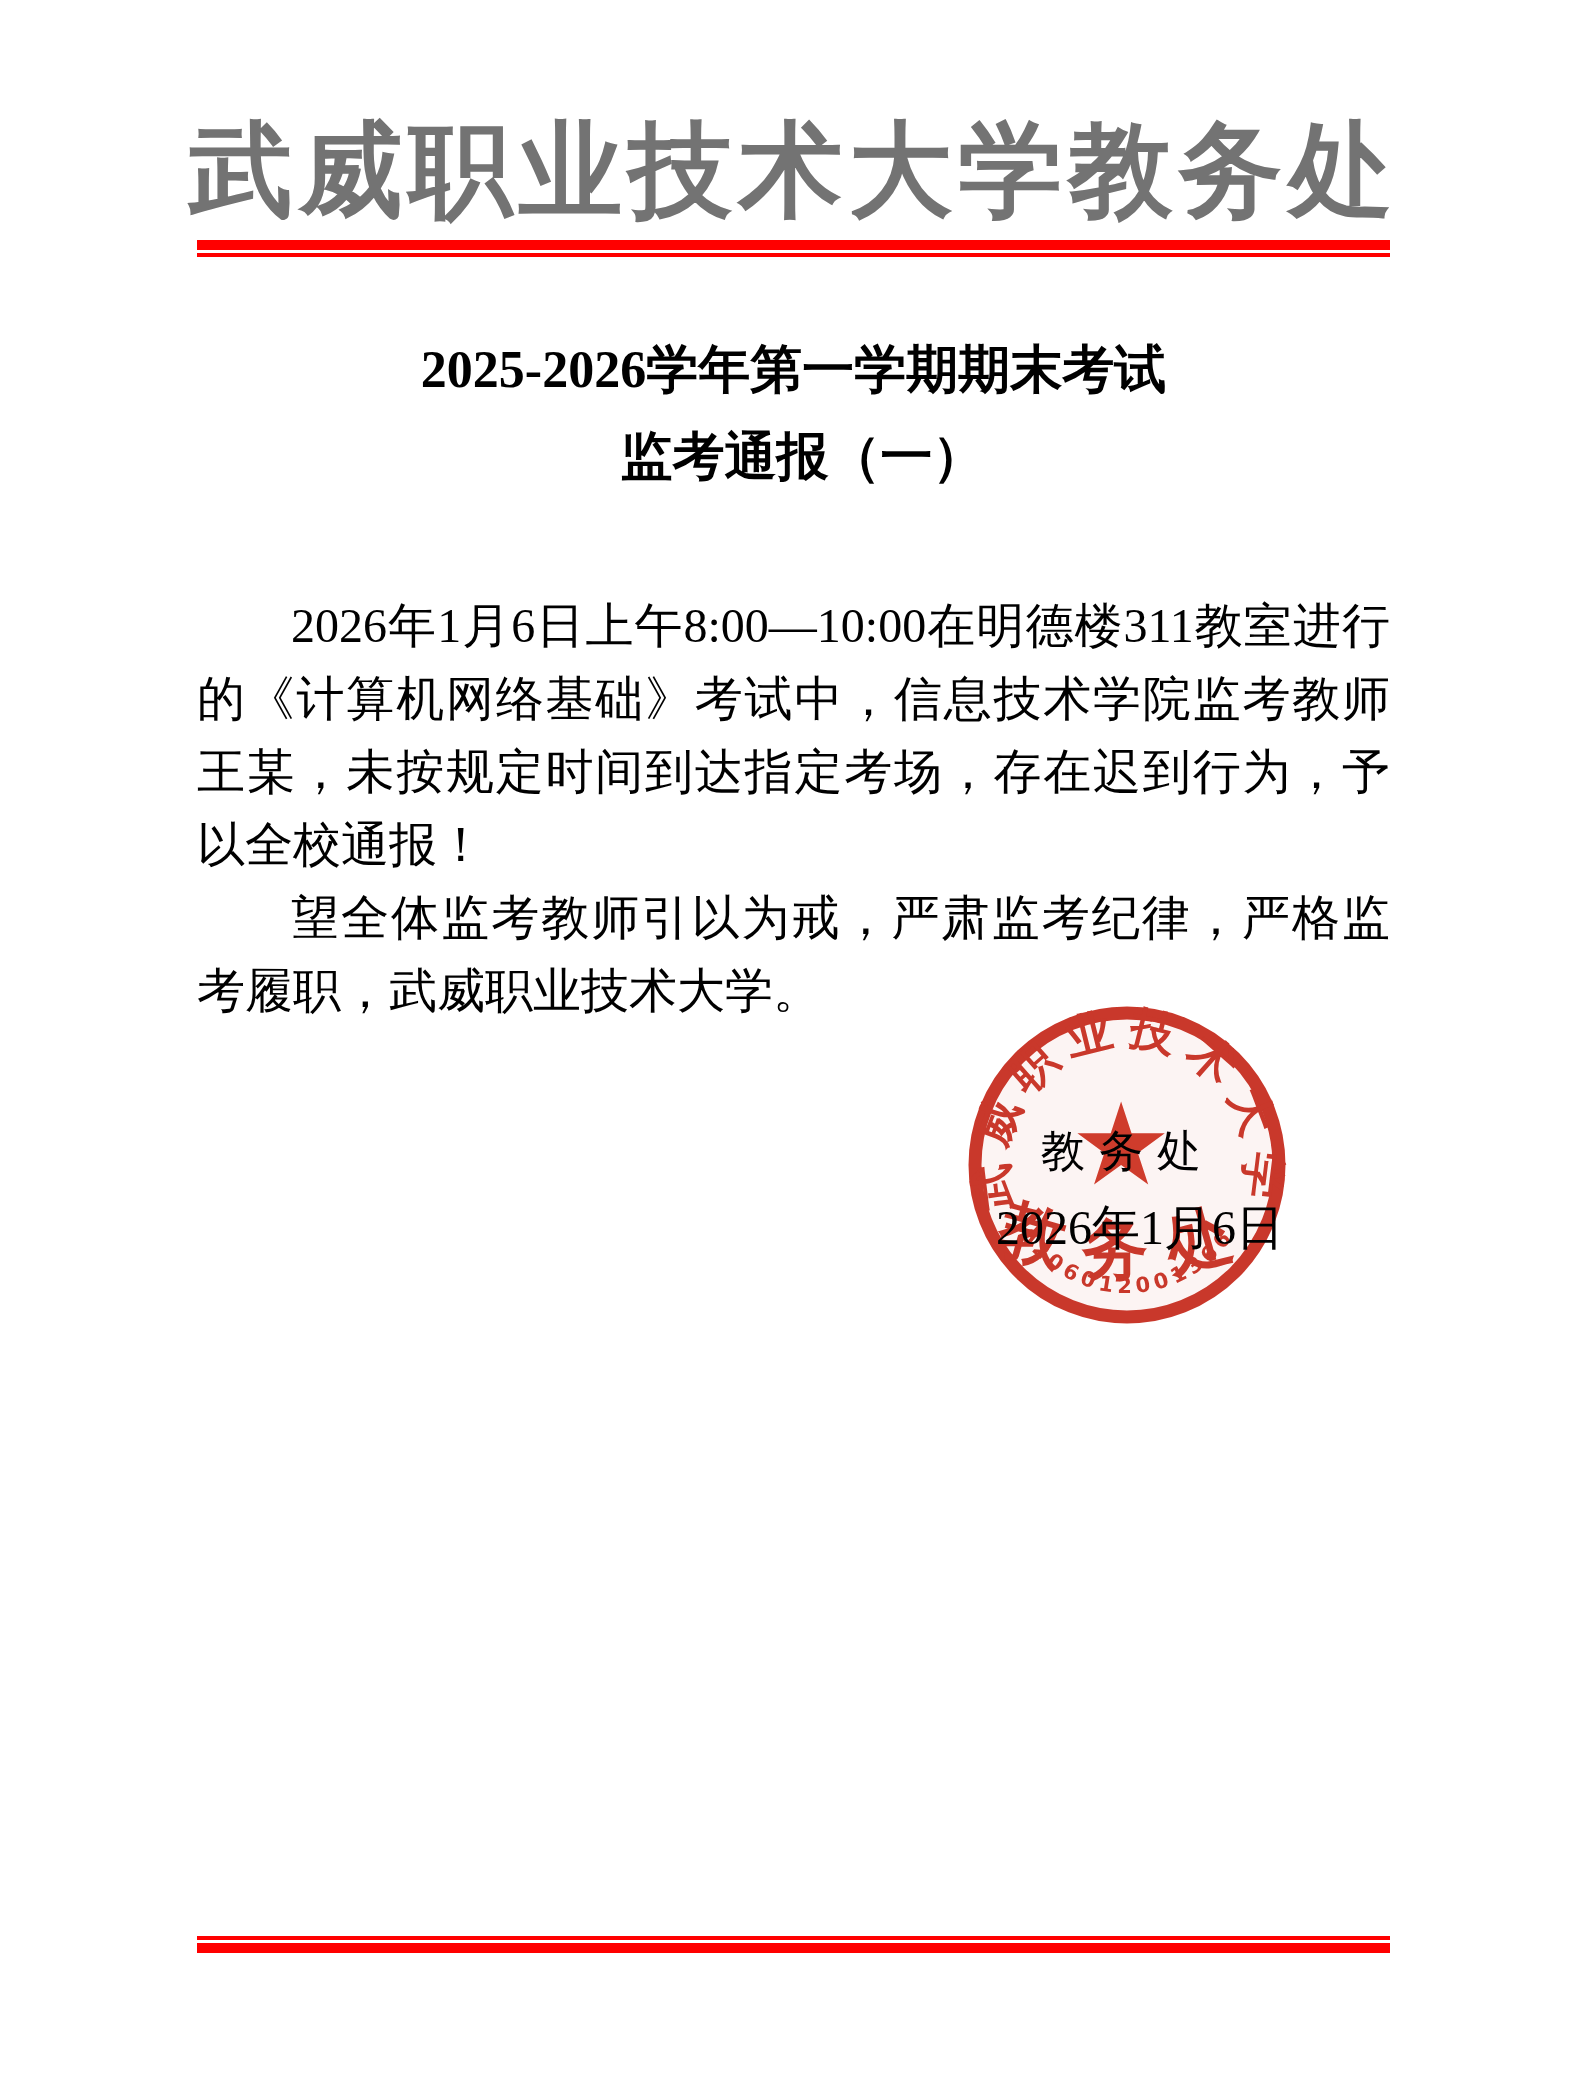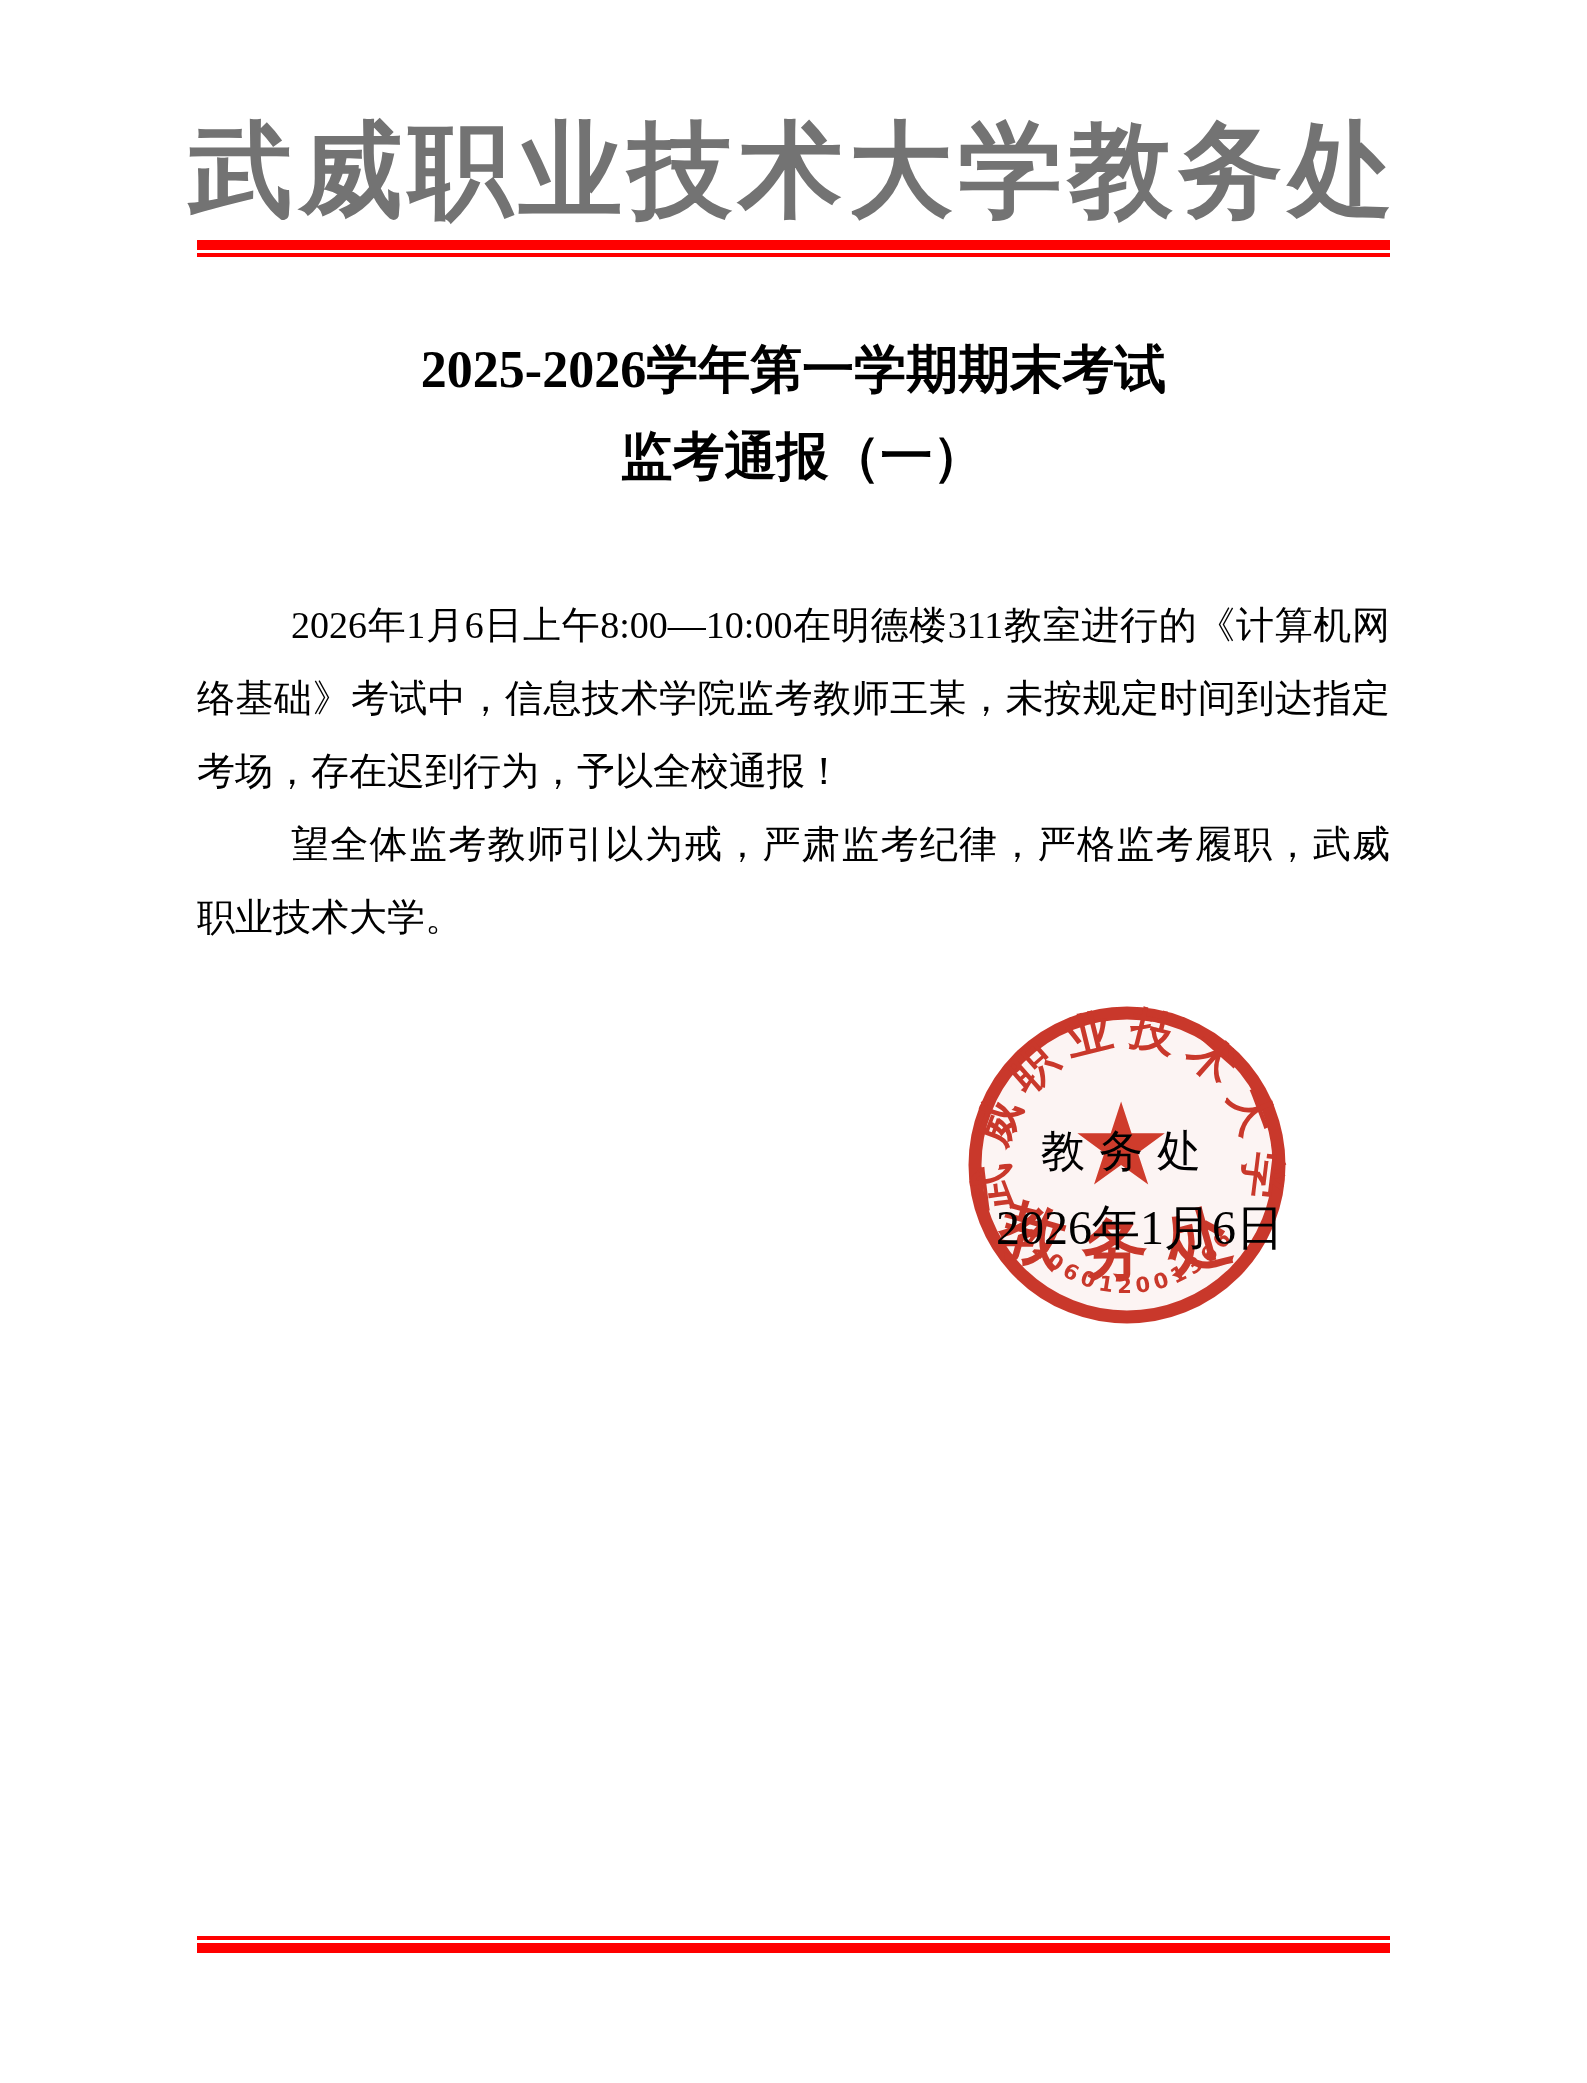--- a/index.html
+++ b/index.html
@@ -33,21 +33,21 @@
     text-align: center; color: #000000;
     font-size: 52px; font-weight: bold; line-height: 1;
     white-space: nowrap;
   }
   .doc-title-1 { top: 344px; }
   .doc-title-2 { top: 431px; margin-left: 9px; }
 
   
   .body-block {
     position: absolute; left: 197px; top: 589px; width: 1193px;
-    font-size: 38px; line-height: 73px; color: #000000;
+    font-size: 48px; line-height: 73px; color: #000000;
     text-align: justify;
   }
   .body-block p { margin: 0; text-indent: 94px; }
 
   
   .seal {
     position: absolute; left: 960px; top: 998px;
     width: 334px; height: 334px;
     opacity: 0.92; z-index: 3;
   }

